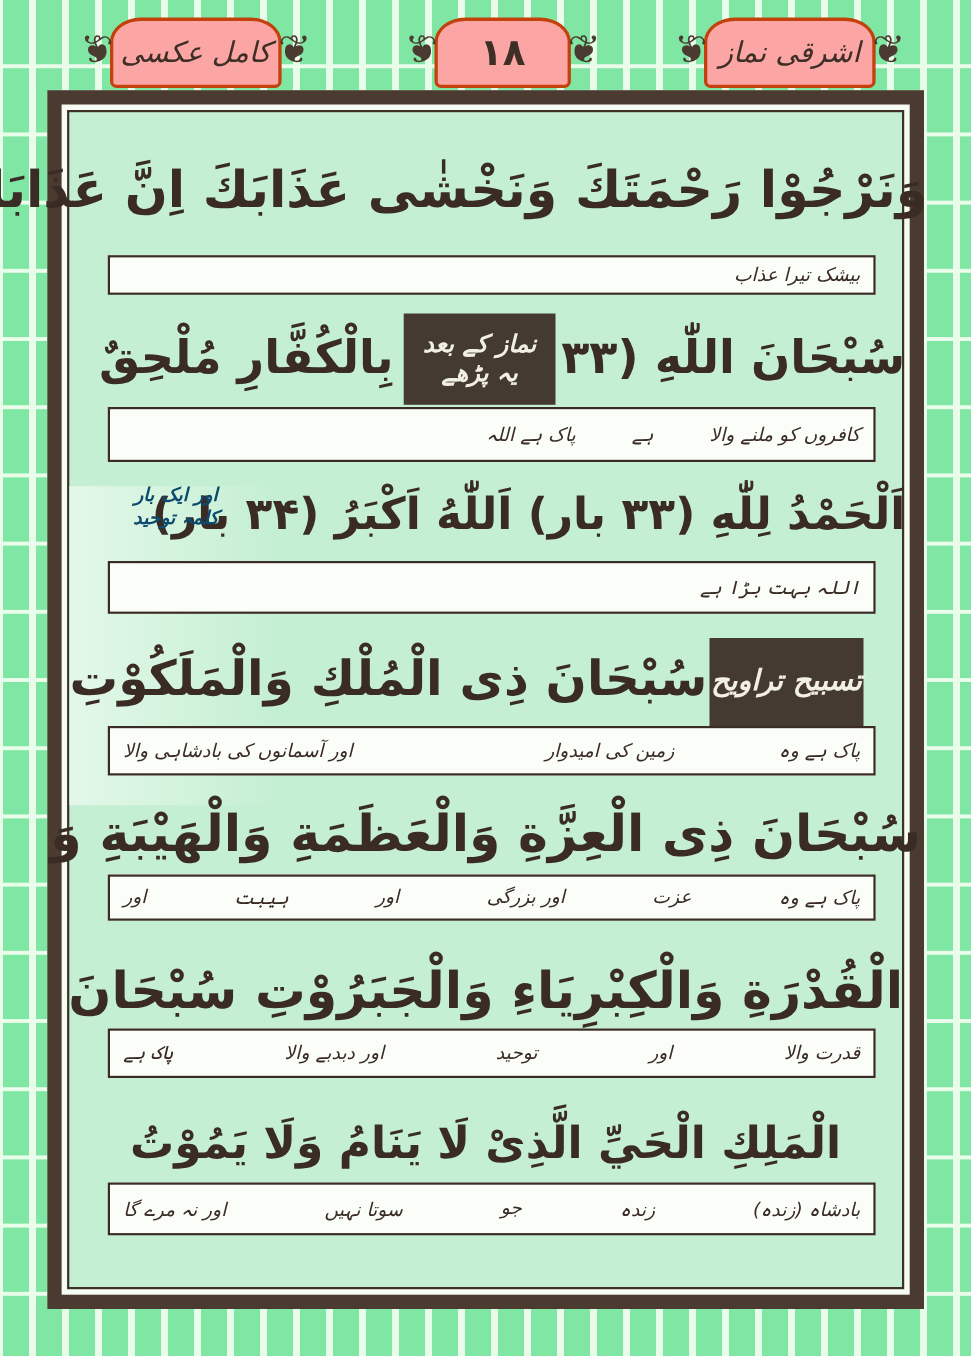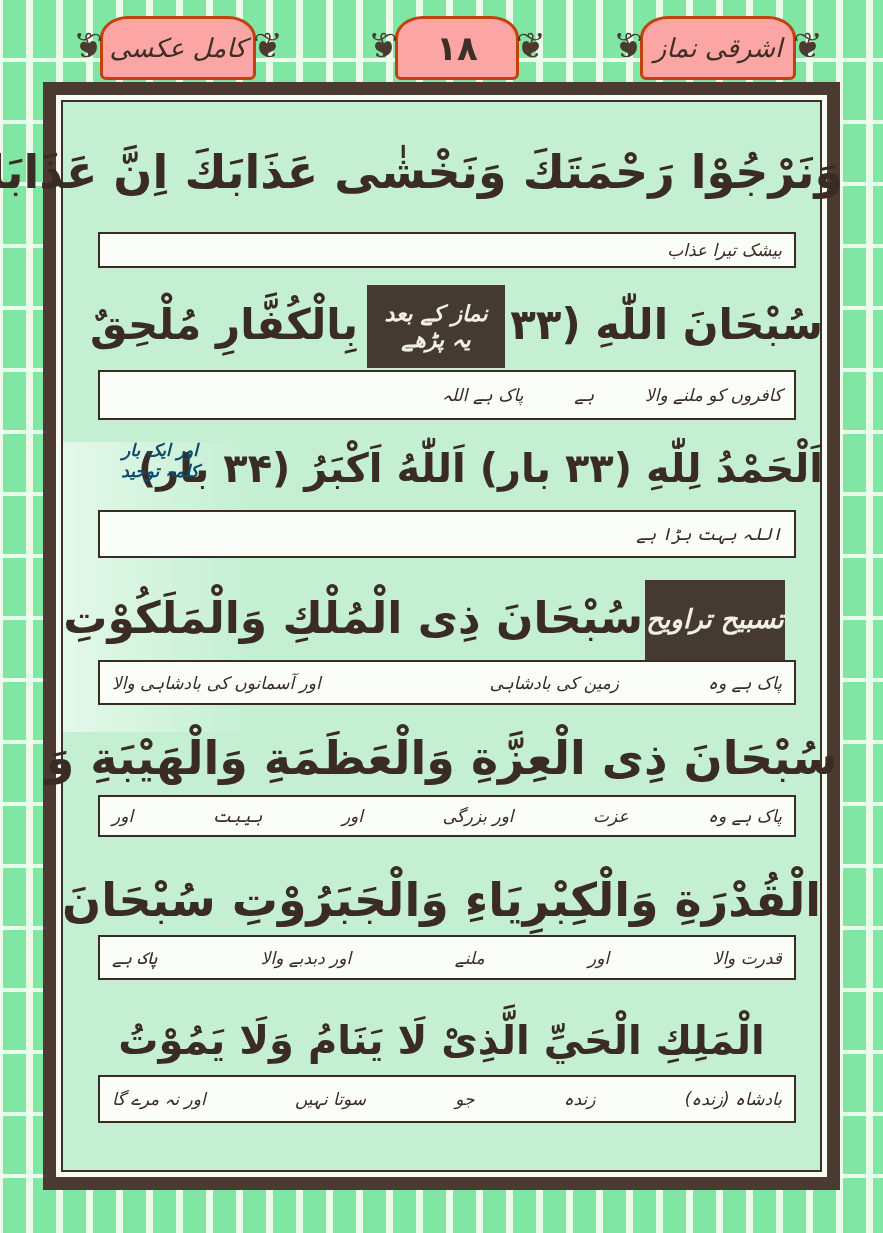--- a/index.html
+++ b/index.html
@@ -119,39 +119,39 @@
 <div class="trans" style="top:510px; height:48px; justify-content:flex-start; gap:190px;">
   <span>اللہ بہت بڑا ہے</span>
 </div>
 
 <div class="dark-box" style="left:645px; top:580px; width:140px; height:80px; font-size:26px;">
   <span>تسبیح تراویح</span>
 </div>
 <div class="arabic" style="top:578px; left:90px; right:240px; font-size:44px;">سُبْحَانَ ذِی الْمُلْكِ وَالْمَلَكُوْتِ</div>
 <div class="trans" style="top:660px; height:45px;">
   <span style="margin-left:-80px;">پاک ہے وہ</span>
-  <span>زمین کی بادشاہی</span>
+  <span>زمین کی امیدوار</span>
   <span>اور آسمانوں کی بادشاہی والا</span>
 </div>
 
 <div class="arabic" style="top:718px; font-size:46px;">سُبْحَانَ ذِی الْعِزَّةِ وَالْعَظَمَةِ وَالْهَيْبَةِ وَ</div>
 <div class="trans" style="top:795px; height:42px;">
   <span>پاک ہے وہ</span>
   <span>عزت</span>
   <span>اور بزرگی</span>
   <span>اور</span>
   <span>ہیبت</span>
   <span>اور</span>
 </div>
 
 <div class="arabic" style="top:860px; font-size:46px;">الْقُدْرَةِ وَالْكِبْرِيَاءِ وَالْجَبَرُوْتِ سُبْحَانَ</div>
 <div class="trans" style="top:935px; height:45px;">
   <span>قدرت والا</span>
   <span>اور</span>
-  <span>ملنے</span>
+  <span>توحید</span>
   <span>اور دبدبے والا</span>
   <span>پاک ہے</span>
 </div>
 
 <div class="arabic" style="top:1000px; font-size:40px;">الْمَلِكِ الْحَيِّ الَّذِیْ لَا يَنَامُ وَلَا يَمُوْتُ</div>
 <div class="trans" style="top:1075px; height:48px;">
   <span>بادشاہ (زندہ)</span>
   <span>زندہ</span>
   <span>جو</span>
   <span>سوتا نہیں</span>

